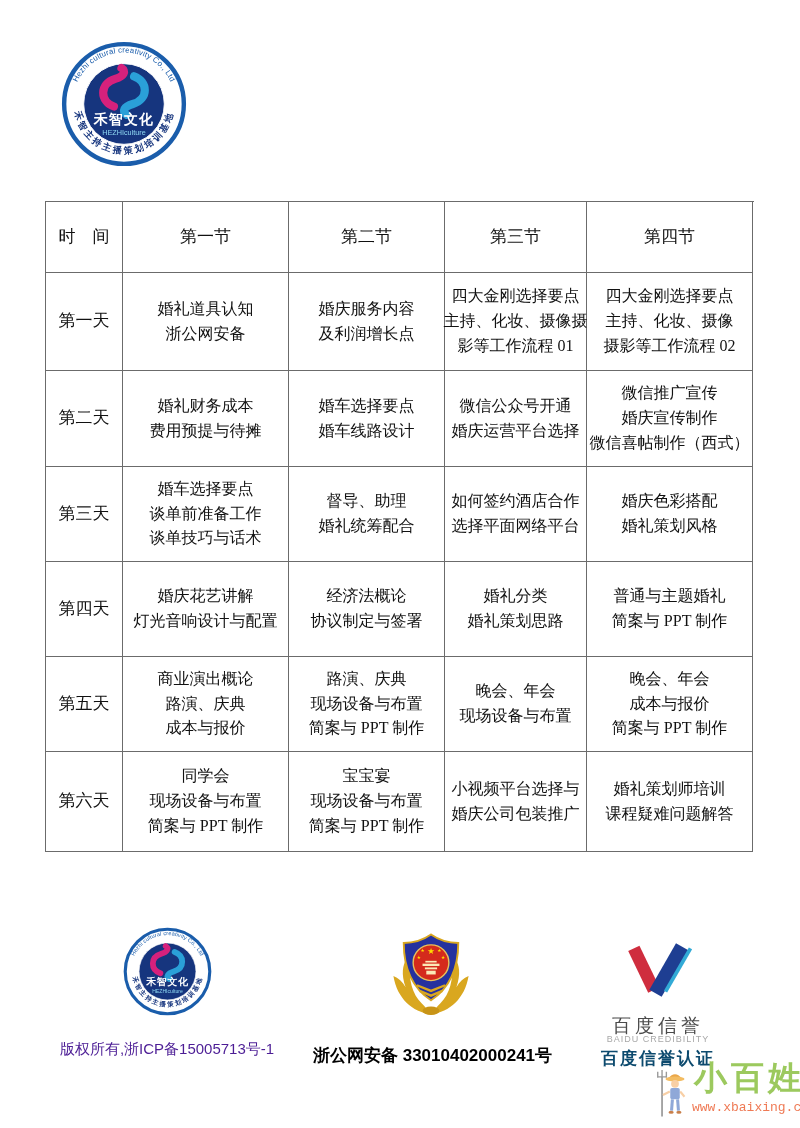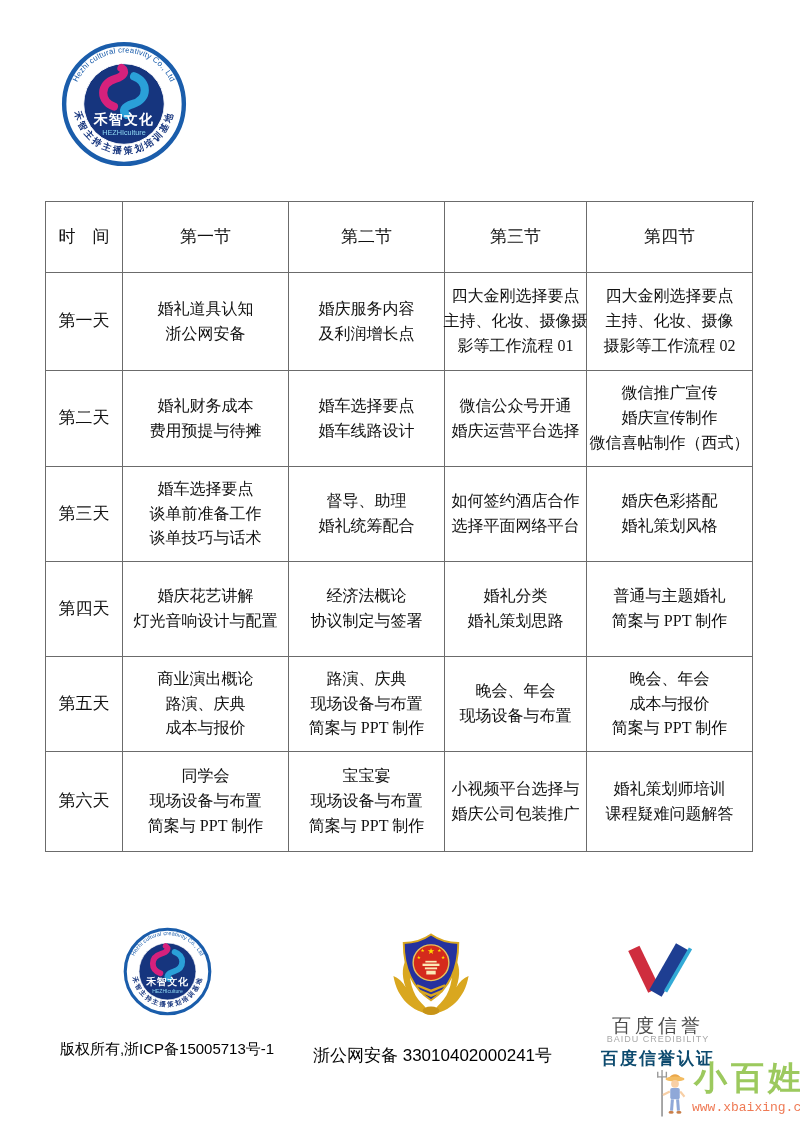--- a/index.html
+++ b/index.html
@@ -28,23 +28,23 @@
         text-align:center;font-size:16px;line-height:1.55;}
   .c0{width:77px;}.c1{width:166px;}.c2{width:156px;}.c3{width:142px;}.c4{width:166px;}
   .thead{height:71px;}
   .thead .tcell{font-size:17px;}
   .daycell{font-size:17px;}
   .r0{height:98px;}.r1{height:96px;}.r2{height:95px;}.r3{height:95px;}.r4{height:95px;}.r5{height:100px;}
   .cline{white-space:nowrap;}
 
   
   .footer-caption{position:absolute;font-family:"Liberation Sans","DejaVu Sans",sans-serif;margin-top:18px;}
-  .icp-text{left:40px;top:1022px;width:254px;text-align:center;font-size:15px;color:#000000;}
+  .icp-text{left:40px;top:1022px;width:254px;text-align:center;font-size:15px;color:#4c1d95;}
   .police-badge{position:absolute;left:384px;top:925px;width:94px;height:98px;}
-  .police-text{left:290px;top:1026px;width:285px;text-align:center;font-size:17px;font-weight:normal;color:#000;}
+  .police-text{left:290px;top:1026px;width:285px;text-align:center;font-size:17px;font-weight:bold;color:#000;}
   .baidu-logo{position:absolute;left:612px;top:940px;width:92px;height:60px;}
   .baidu-cn{left:588px;top:995px;width:140px;text-align:center;font-size:19px;color:#4a4a4a;letter-spacing:4px;}
   .baidu-en{left:588px;top:1016px;width:140px;text-align:center;font-size:9px;color:#a8a8a8;letter-spacing:1px;}
   .baidu-cert{left:583px;top:1029px;width:150px;text-align:center;font-size:17px;font-weight:bold;letter-spacing:2px;color:#0c4a6e;}
 
   
   .wm-farmer{position:absolute;left:656px;top:1066px;width:38px;height:58px;}
   .wm-name{position:absolute;left:694px;top:1056px;font-size:33px;font-weight:bold;color:#9cc95e;
         letter-spacing:4px;white-space:nowrap;font-family:"DejaVu Sans",sans-serif;}
   .wm-url{position:absolute;left:692px;top:1100px;font-size:13px;color:#ef7a55;white-space:nowrap;

